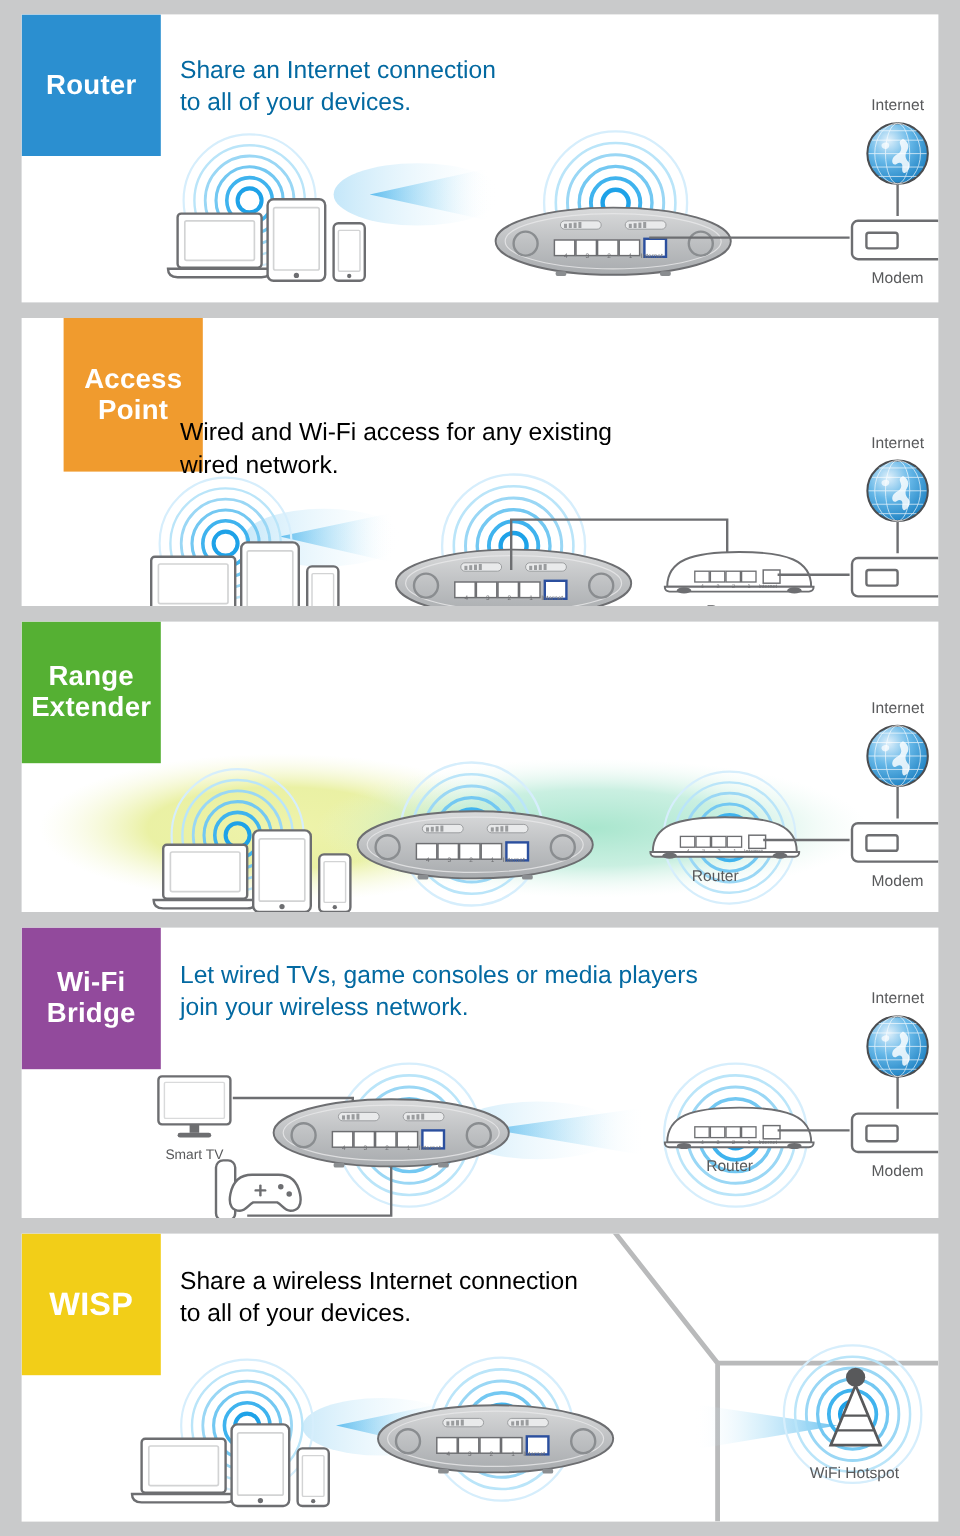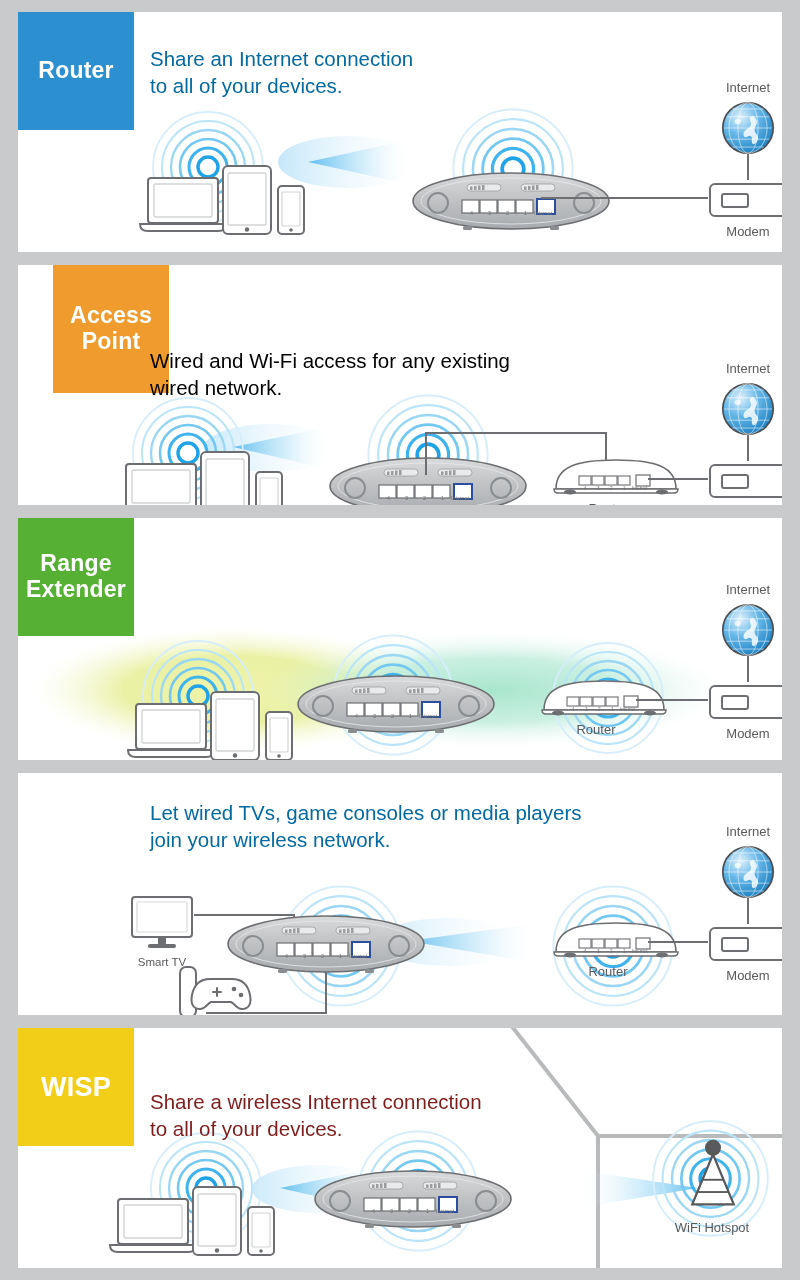--- a/index.html
+++ b/index.html
@@ -46,21 +46,21 @@
     left:150px;
     font-size:20.5px;
     line-height:1.3;
     font-weight:400;
     white-space:pre-line;
   }
   #txt-router {top:46px; color:#0369a1;}
   #txt-ap     {top:300px;color:#000000;margin-top:48px;}
   #txt-range  {top:566px;color:#55b033;}
   #txt-bridge {top:800px;color:#0369a1;}
-  #txt-wisp   {top:1089px;color:#7f1d1d;}
+  #txt-wisp   {top:1055px;color:#000000;}
 
   
   .scene{position:absolute;left:0;top:0;width:764px;height:100%;}
 
   .lbl{
     font-family:"Liberation Sans","DejaVu Sans",sans-serif;
     font-size:13px;fill:#58595b;
   }
   .lbl-sm{
     font-family:"Liberation Sans","DejaVu Sans",sans-serif;
@@ -380,20 +380,22 @@
       <text class="port-num-sm" x="614" y="180">Internet</text>
       <text class="lbl" x="590" y="203" text-anchor="middle">Router</text>
 
       <path class="wire" d="M630 169 H690"></path>
       <use href="#sym-modem" x="690" y="151" width="80" height="40"></use>
       <text class="lbl" x="730" y="207" text-anchor="middle">Modem</text>
       <path class="wire" d="M730 151 V123"></path>
       <use href="#sym-globe" x="702" y="71" width="56" height="56"></use>
       <text class="lbl" x="730" y="63" text-anchor="middle">Internet</text>
     </svg>
+    <div class="badge" id="badge-bridge">Wi-Fi
+Bridge</div>
   </div>
   <div class="headline" id="txt-bridge">Let wired TVs, game consoles or media players
 join your wireless network.</div>
 
   <div class="panel" id="panel-wisp">
     <svg class="scene" viewBox="0 0 764 240">
 
       <path d="M492 -4 L580 108 V244" fill="none" stroke="#b9babb" stroke-width="4"></path>
       <path d="M580 108 H764" fill="none" stroke="#b9babb" stroke-width="4"></path>
 

